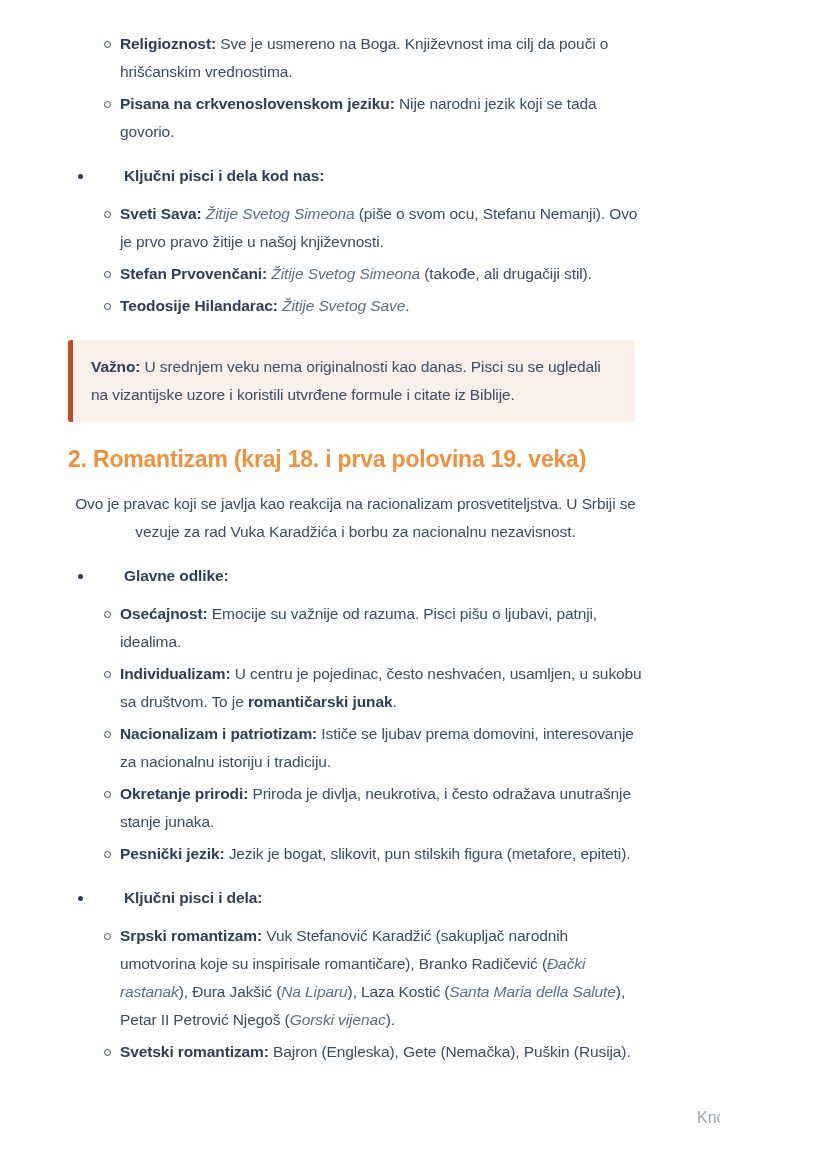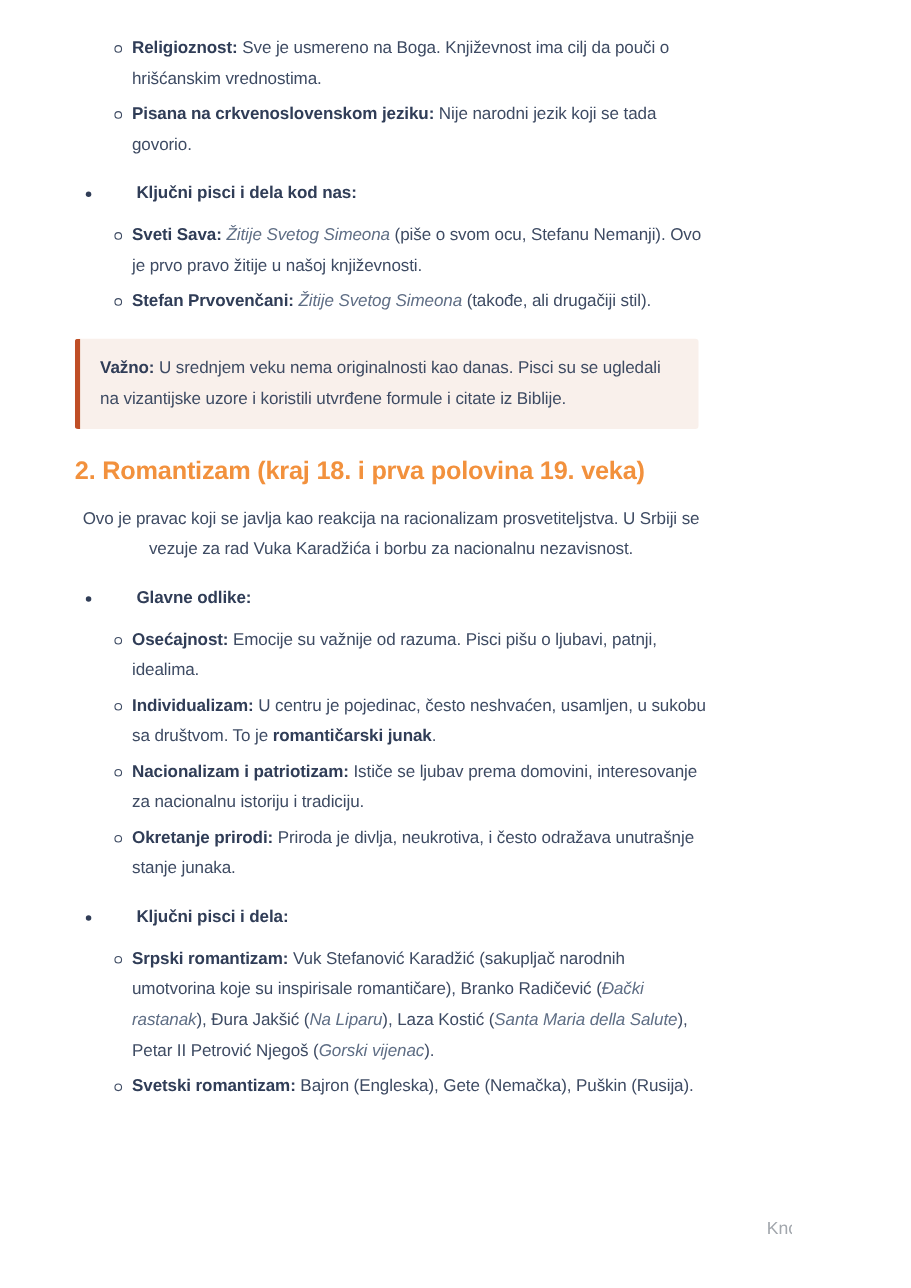--- a/index.html
+++ b/index.html
@@ -110,20 +110,26 @@
             <span class="ring"></span>
           </span>
           <div class="li-text"><span class="seg-b">Sveti Sava:</span><span class="seg-n"> </span><span class="seg-i">Žitije Svetog Simeona</span><span class="seg-n"> (piše o svom ocu, Stefanu Nemanji). Ovo je prvo pravo žitije u našoj književnosti.</span></div>
         </div>
         <div class="li lvl2">
           <span class="bullet-box">
             <span class="ring"></span>
           </span>
           <div class="li-text"><span class="seg-b">Stefan Prvovenčani:</span><span class="seg-n"> </span><span class="seg-i">Žitije Svetog Simeona</span><span class="seg-n"> (takođe, ali drugačiji stil).</span></div>
         </div>
+        <div class="li lvl2">
+          <span class="bullet-box">
+            <span class="ring"></span>
+          </span>
+          <div class="li-text"><span class="seg-b">Teodosije Hilandarac:</span><span class="seg-n"> </span><span class="seg-i">Žitije Svetog Save</span><span class="seg-n">.</span></div>
+        </div>
       </div>
       <div class="callout">
         <p><span class="seg-b">Važno:</span><span class="seg-n"> U srednjem veku nema originalnosti kao danas. Pisci su se ugledali na vizantijske uzore i koristili utvrđene formule i citate iz Biblije.</span></p>
       </div>
       <h2 class="section-heading">2. Romantizam (kraj 18. i prva polovina 19. veka)</h2>
       <p class="paragraph"><span class="seg-n">Ovo je pravac koji se javlja kao reakcija na racionalizam prosvetiteljstva. U Srbiji se vezuje za rad Vuka Karadžića i borbu za nacionalnu nezavisnost.</span></p>
       <div class="group">
         <div class="li lvl1">
           <span class="bullet-box">
             <span class="dot"></span>
@@ -147,20 +153,26 @@
             <span class="ring"></span>
           </span>
           <div class="li-text"><span class="seg-b">Nacionalizam i patriotizam:</span><span class="seg-n"> Ističe se ljubav prema domovini, interesovanje za nacionalnu istoriju i tradiciju.</span></div>
         </div>
         <div class="li lvl2">
           <span class="bullet-box">
             <span class="ring"></span>
           </span>
           <div class="li-text"><span class="seg-b">Okretanje prirodi:</span><span class="seg-n"> Priroda je divlja, neukrotiva, i često odražava unutrašnje stanje junaka.</span></div>
         </div>
+        <div class="li lvl2">
+          <span class="bullet-box">
+            <span class="ring"></span>
+          </span>
+          <div class="li-text"><span class="seg-b">Pesnički jezik:</span><span class="seg-n"> Jezik je bogat, slikovit, pun stilskih figura (metafore, epiteti).</span></div>
+        </div>
       </div>
       <div class="group">
         <div class="li lvl1">
           <span class="bullet-box">
             <span class="dot"></span>
           </span>
           <div class="li-text"><span class="seg-b">Ključni pisci i dela:</span></div>
         </div>
         <div class="li lvl2">
           <span class="bullet-box">

